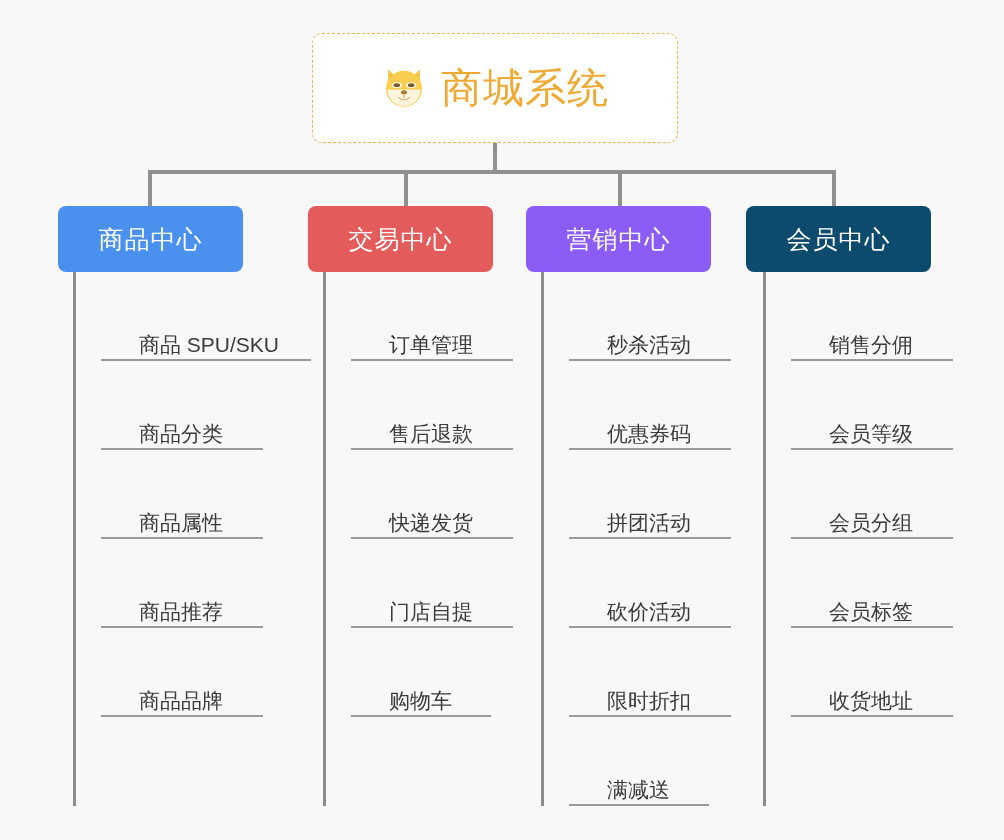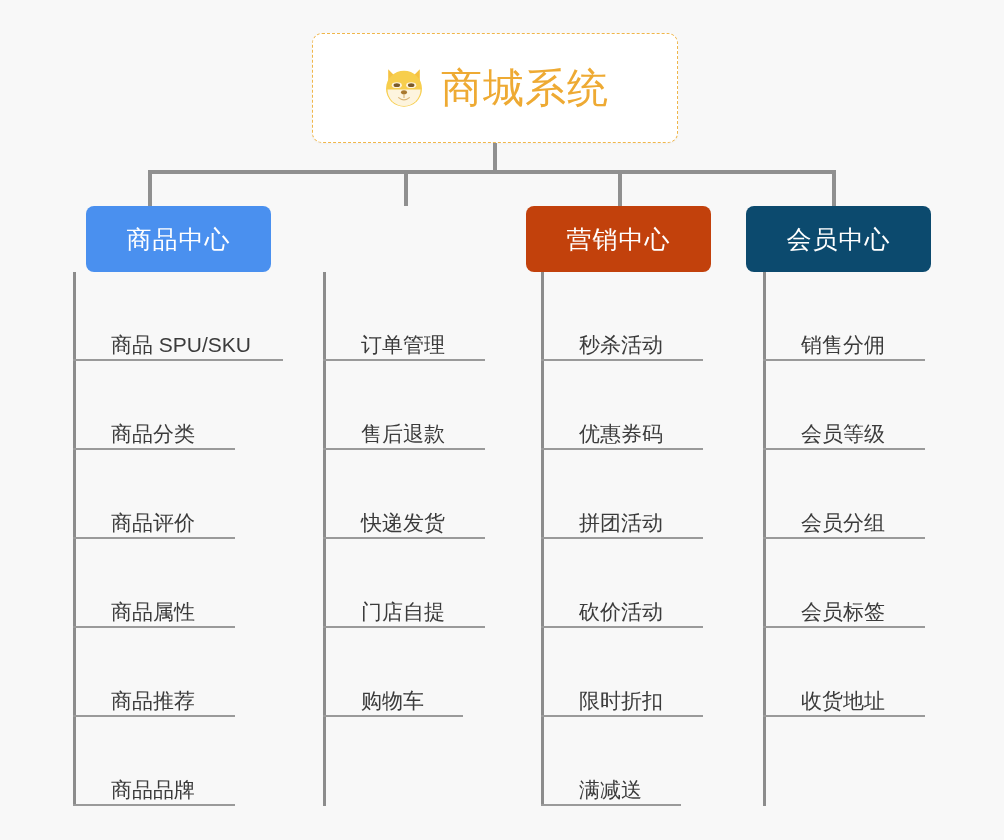--- a/index.html
+++ b/index.html
@@ -86,20 +86,21 @@
     color: #ffffff;
     font-size: 25px;
     letter-spacing: 1px;
     white-space: nowrap;
   }
 
   
   .branch {
     position: absolute;
     top: 272px;
+    padding-left: 28px;
   }
   .branch-rail {
     position: absolute;
     left: 0;
     top: 0;
     width: 3px;
     background: #8c8c8c;
   }
   .leaf {
     position: relative;
@@ -154,24 +155,20 @@
         <div class="branch-rail" style="height: 534px;"></div>
         <div class="leaf">
           <span class="leaf-text">商品 SPU/SKU</span>
           <div class="leaf-underline" style="width: 210px;"></div>
         </div>
         <div class="leaf">
           <span class="leaf-text">商品分类</span>
           <div class="leaf-underline" style="width: 162px;"></div>
         </div>
         <div class="leaf">
-          <span class="leaf-text">商品评价</span>
-          <div class="leaf-underline" style="width: 162px;"></div>
-        </div>
-        <div class="leaf">
           <span class="leaf-text">商品属性</span>
           <div class="leaf-underline" style="width: 162px;"></div>
         </div>
         <div class="leaf">
           <span class="leaf-text">商品推荐</span>
           <div class="leaf-underline" style="width: 162px;"></div>
         </div>
         <div class="leaf">
           <span class="leaf-text">商品品牌</span>
           <div class="leaf-underline" style="width: 162px;"></div>
@@ -246,25 +243,28 @@
           <div class="leaf-underline" style="width: 162px;"></div>
         </div>
         <div class="leaf">
           <span class="leaf-text">收货地址</span>
           <div class="leaf-underline" style="width: 162px;"></div>
         </div>
       </div>
     </div>
 
 <div class="conn conn-drop" style="left: 148px;"></div>
-    <div class="cat-box" style="left: 58px; width: 185px; background: rgb(74, 144, 239); margin-left: 28px;">
+    <div class="cat-box" style="left: 58px; width: 185px; background: rgb(74, 144, 239);">
       <span>商品中心</span>
     </div>
     <div class="conn conn-drop" style="left: 404px;"></div>
+    <div class="cat-box" style="left: 308px; width: 185px; background: rgb(227, 91, 91);">
+      <span>交易中心</span>
+    </div>
     <div class="conn conn-drop" style="left: 618px;"></div>
-    <div class="cat-box" style="left: 526px; width: 185px; background: #c2410c;">
+    <div class="cat-box" style="left: 526px; width: 185px; background: #8b5cf6;">
       <span>营销中心</span>
     </div>
     <div class="conn conn-drop" style="left: 832px;"></div>
     <div class="cat-box" style="left: 746px; width: 185px; background: #0c4a6e;">
       <span>会员中心</span>
     </div>
   </div>
 
 </body></html>

